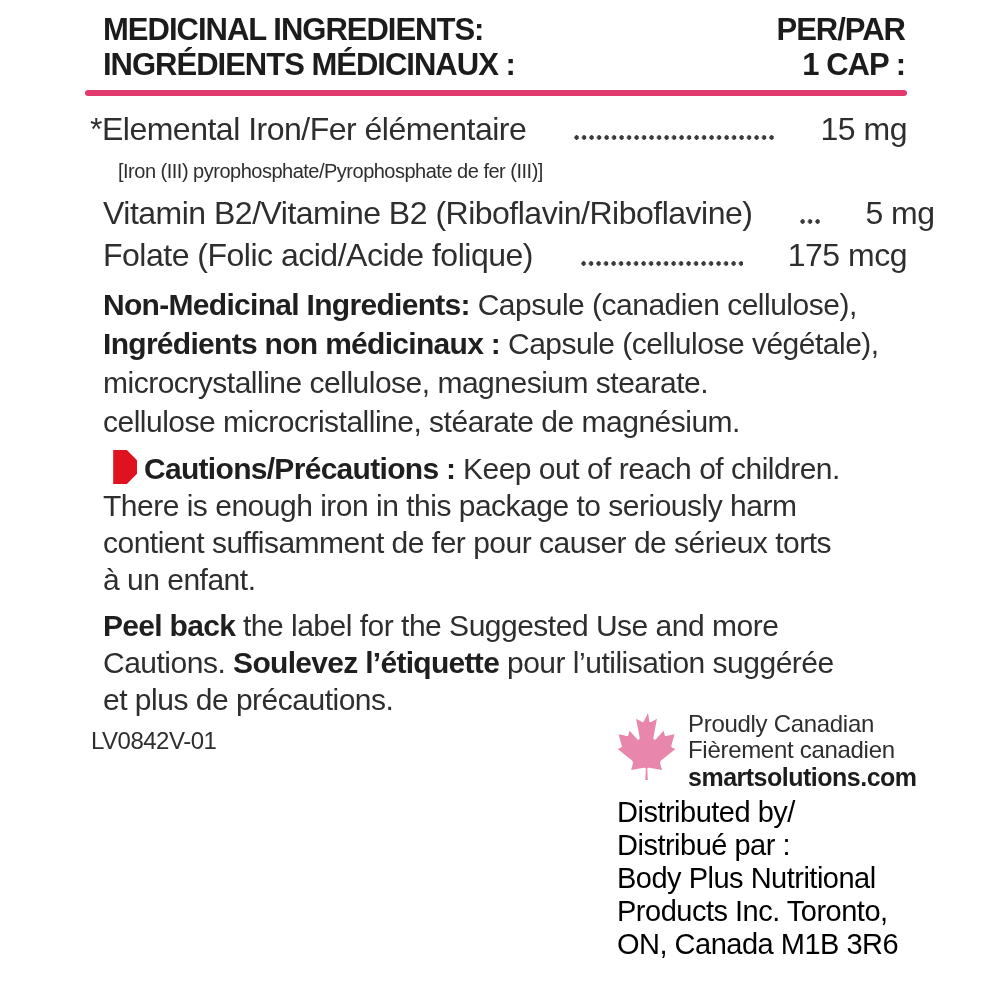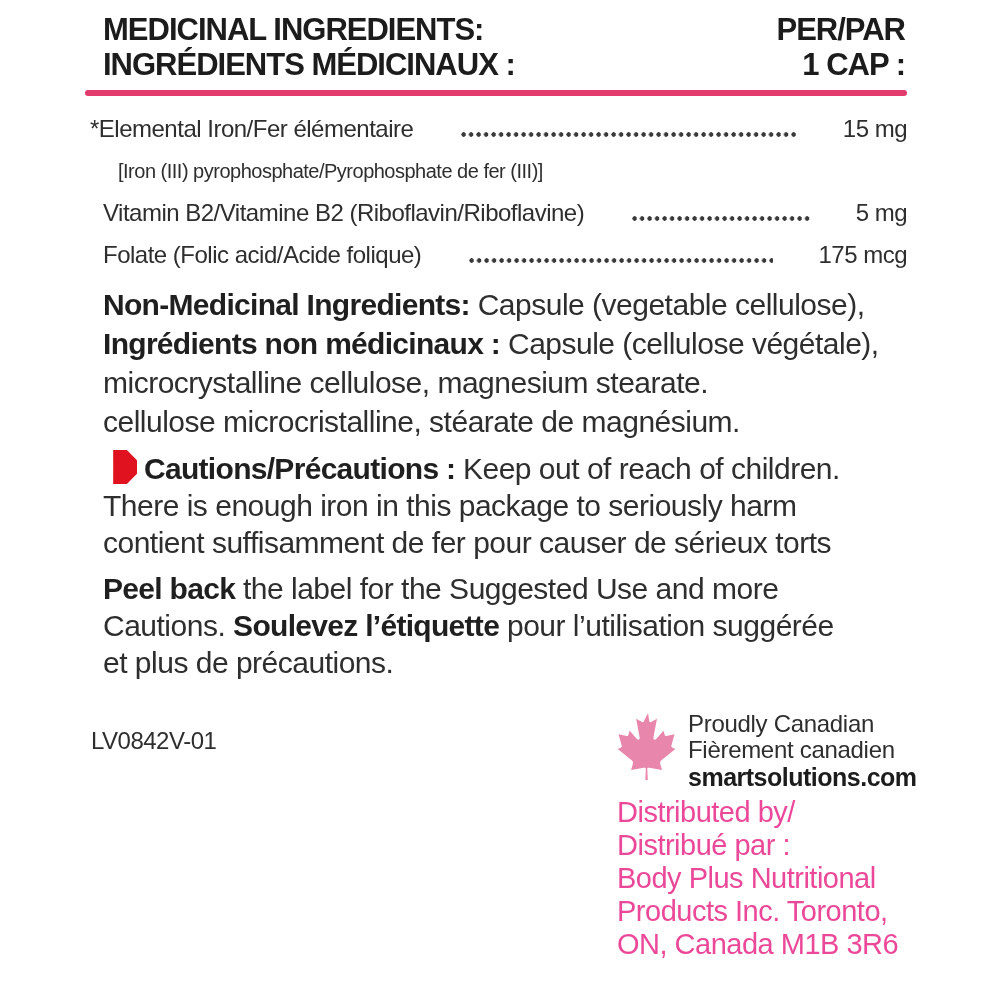--- a/index.html
+++ b/index.html
@@ -13,21 +13,21 @@
   .label-container { position:absolute; left:85px; top:12px; width:822px; }
 
   
   .header-row { display:flex; justify-content:space-between; align-items:flex-start; padding:0 2px 8px 18px; }
   .hdr { font-weight:bold; font-size:31px; line-height:35px; color:#1c1c1c; letter-spacing:-1px; white-space:nowrap; }
   .hdr-right { text-align:right; }
   .divider { height:6px; background:#e13a6c; border-radius:3px; }
 
   
   .ing-block { margin-top:12px; }
-  .ing-row { display:flex; align-items:baseline; font-size:24px; line-height:42px; padding-left:18px; letter-spacing:-0.5px; white-space:nowrap;gap:40px; }
+  .ing-row { display:flex; align-items:baseline; font-size:32px; line-height:42px; padding-left:18px; letter-spacing:-0.5px; white-space:nowrap;gap:40px; }
   .ing-row.hang { padding-left:5px; }
   .leader {
     flex:1 1 auto; height:5px; margin:0 5px 0 8px; min-width:20px;
     background-image:radial-gradient(circle at 2.6px 2.5px, #3a3a3a 2.0px, transparent 2.5px);
     background-size:7.5px 5px; background-repeat:repeat-x; background-position:left bottom;
   }
   .ing-sub { font-size:20px; line-height:42px; padding-left:33px; letter-spacing:-0.5px; white-space:nowrap; }
 
   
   .para { padding-left:18px; font-size:30px; letter-spacing:-0.5px; }
@@ -42,21 +42,21 @@
     vertical-align:-5px; margin-right:7px;
   }
 
   
   .lv-code { position:absolute; left:91px; top:727px; font-size:24px; letter-spacing:-0.5px; color:#2e2e2e; }
   .bottom-right { position:absolute; left:617px; top:708px; width:310px; }
   .canadian-row { display:flex; align-items:flex-start; }
   .leaf-wrap { width:62px; height:72px; margin-right:9px; flex:0 0 auto; }
   .canadian-text { font-size:24px; line-height:26px; letter-spacing:-0.3px; color:#2e2e2e; padding-top:3px; }
   .website { font-weight:bold; font-size:25px; line-height:28px; color:#1c1c1c; letter-spacing:-0.5px; }
-  .distributor { margin-top:5px; font-size:29px; line-height:33px; letter-spacing:-0.5px; color:#ec4899; }
+  .distributor { margin-top:5px; font-size:29px; line-height:33px; letter-spacing:-0.5px; color:#000000; }
   .distributor .line { white-space:nowrap; }
 </style>
 </head>
 <body>
 
 <div class="label-container">
 
   <div class="header-row">
     <div>
       <div class="hdr">MEDICINAL INGREDIENTS:</div>
@@ -83,21 +83,21 @@
     </div>
     <div class="ing-row">
       <span>Folate (Folic acid/Acide folique)</span>
       <span class="leader"></span>
       <span>175 mcg</span>
     </div>
   </div>
 
   <div class="para sect-gap">
     <div class="line">
-      <span class="seg-bold">Non-Medicinal Ingredients:</span><span> Capsule (vegetable cellulose),</span>
+      <span class="seg-bold">Non-Medicinal Ingredients:</span><span> Capsule (canadien cellulose),</span>
     </div>
     <div class="line">
       <span class="seg-bold">Ingrédients non médicinaux :</span><span> Capsule (cellulose végétale),</span>
     </div>
     <div class="line">
       <span>microcrystalline cellulose, magnesium stearate.</span>
     </div>
     <div class="line">
       <span>cellulose microcristalline, stéarate de magnésium.</span>
     </div>
@@ -105,20 +105,23 @@
 
   <div class="para tight sect-gap">
     <div class="line">
       <span class="octagon"></span><span class="seg-bold">Cautions/Précautions : </span><span>Keep out of reach of children.</span>
     </div>
     <div class="line">
       <span>There is enough iron in this package to seriously harm</span>
     </div>
     <div class="line">
       <span>contient suffisamment de fer pour causer de sérieux torts</span>
+    </div>
+    <div class="line">
+      <span>à un enfant.</span>
     </div>
   </div>
 
   <div class="para tight sect-gap">
     <div class="line">
       <span class="seg-bold">Peel back</span><span> the label for the Suggested Use and more</span>
     </div>
     <div class="line">
       <span>Cautions. </span><span class="seg-bold">Soulevez l’étiquette</span><span> pour l’utilisation suggérée</span>
     </div>

